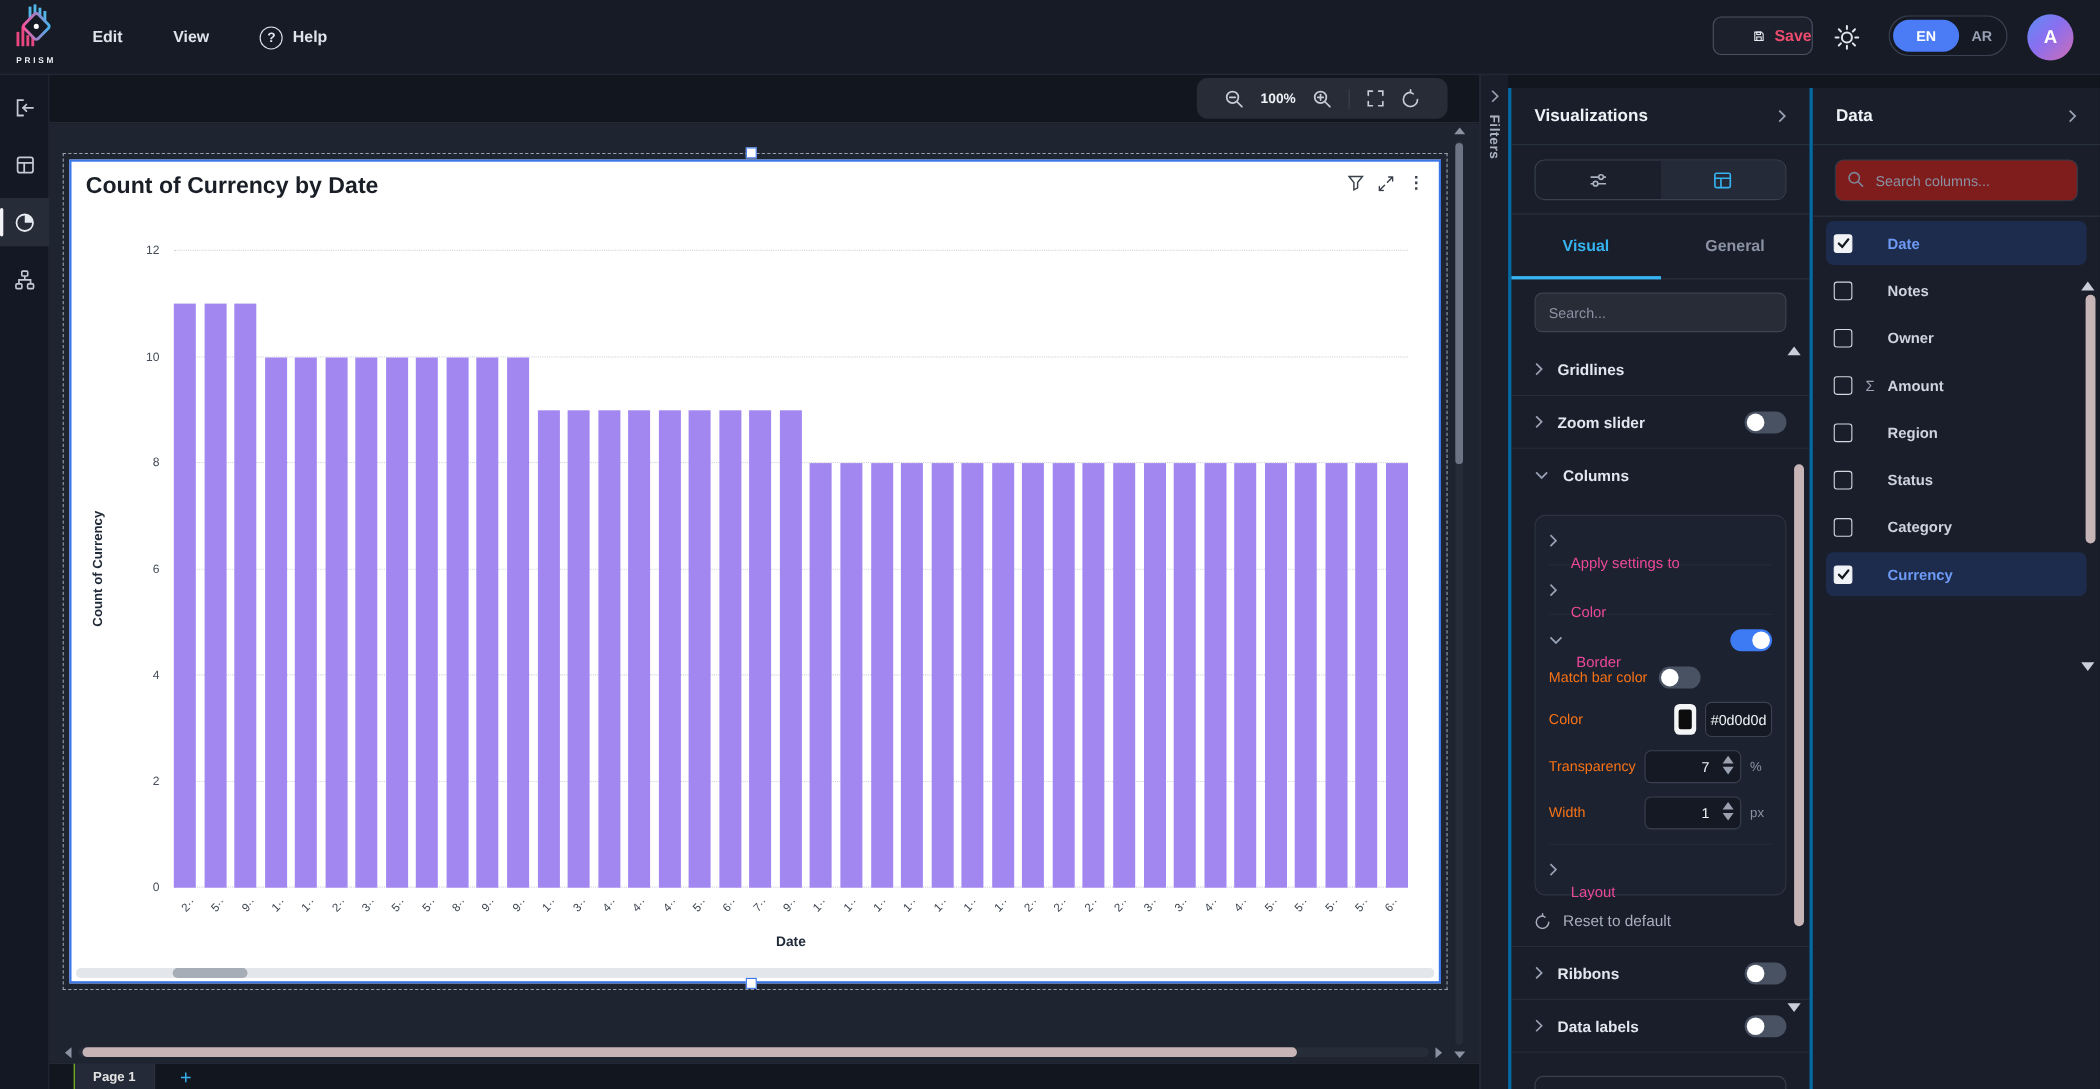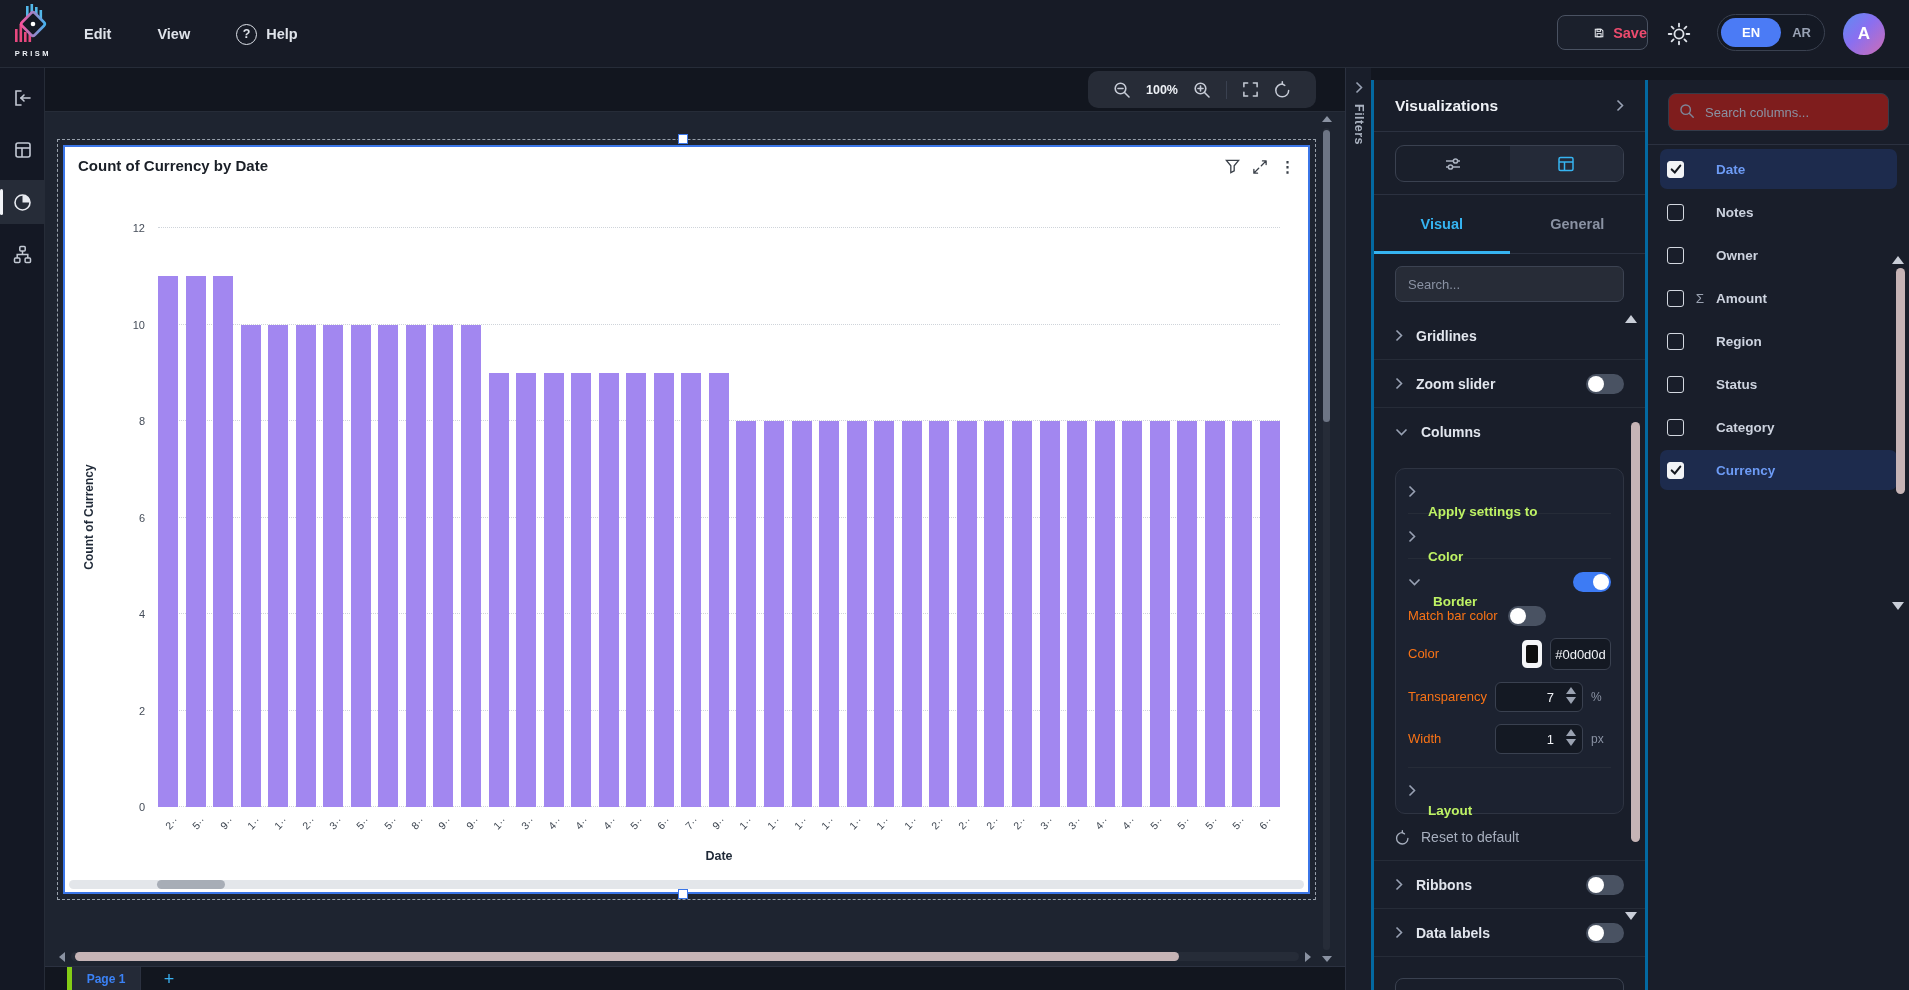--- a/index.html
+++ b/index.html
@@ -50,21 +50,21 @@
   .zoom-pct { font-size:12.5px; font-weight:700; color:#eef1f6; }
   .pill-div { width:1px; height:18px; background:#3a4150; }
 
   .selection-dash { position:absolute; left:57px; top:139px; width:1259px; height:761px;
     border:1px dashed #98a0ab; z-index:5; }
   .artboard { position:absolute; left:63px; top:145px; width:1247px; height:749px; background:#ffffff;
     border:2px solid #3b76e8; z-index:6; }
   .handle { position:absolute; width:10px; height:10px; background:#fff; border:1.5px solid #3b76e8; z-index:8; }
 
   
-  .chart-title { position:absolute; left:13px; top:10px; font-size:15px; font-weight:700; color:#1a1f27; }
+  .chart-title { position:absolute; left:13px; top:10px; font-size:21px; font-weight:700; color:#1a1f27; }
   .chart-icons { position:absolute; right:13px; top:12px; display:flex; align-items:center; gap:13px; color:#3a4049; }
   .dots { font-size:15px; font-weight:700; color:#3a4049; line-height:1; }
   .plot { position:absolute; left:93px; top:81px; width:1122px; height:579px; }
   .gridline { position:absolute; left:0; width:100%; height:0; border-top:1px dotted #cfd4da; }
   .bars { position:absolute; left:0; bottom:0; width:100%; height:100%; display:flex;
     justify-content:space-between; align-items:flex-end; }
   .bar { width:20px; }
   .yticks { position:absolute; left:48px; top:81px; width:38px; height:579px; }
   .ytick { position:absolute; right:6px; transform:translateY(50%); font-size:11px; color:#454d59; }
   .xlabels { position:absolute; left:93px; top:663px; width:1122px; height:42px; display:flex; }
@@ -85,22 +85,22 @@
   .vscroll .thumb { position:absolute; left:3px; top:18px; width:7px; height:292px; background:#6d7585; border-radius:4px; }
   .hscroll { position:absolute; left:57px; top:950px; width:1256px; height:13px; z-index:7; }
   .hscroll .arrow { position:absolute; top:2px; width:0; height:0; border-top:5px solid transparent; border-bottom:5px solid transparent; }
   .hscroll .track { position:absolute; left:14px; right:14px; top:2px; height:9px; background:#262c38; border-radius:5px; }
   .hscroll .thumb { position:absolute; left:18px; top:2px; width:1104px; height:9px; background:#c6b4b6; border-radius:5px; }
 
   
   .tabsbar { position:absolute; left:45px; top:966px; width:1300px; height:24px; background:#12161f;
     border-top:1px solid #2b3140; }
   .page-tab { position:absolute; left:22px; top:0; width:74px; height:24px; background:#242a37;
-    border-left:5px solid #84cc16; border-right:1px solid #2b3140;
-    display:flex; align-items:center; justify-content:center; font-size:12px; font-weight:700; color:#3b82f6; }
+    border-left:1px solid #84cc16; border-right:1px solid #2b3140;
+    display:flex; align-items:center; justify-content:center; font-size:12px; font-weight:700; color:#e5e5e5; }
   .add-page { position:absolute; left:112px; top:0; height:24px; width:24px; display:flex; align-items:center;
     justify-content:center; color:#38b0f0; font-size:18px; font-weight:500; cursor:pointer; }
 
   
   .filters-strip { position:absolute; left:1345px; top:68px; width:26px; height:922px; background:#191e2a;
     border-left:1px solid #2b3140; display:flex; flex-direction:column; align-items:center; }
   .filters-strip .chev { margin-top:13px; color:#98a1b3; }
   .filters-label { margin-top:10px; writing-mode:vertical-rl; font-size:12.5px; font-weight:600; color:#aab2c0; letter-spacing:.5px; }
 
   
@@ -131,21 +131,21 @@
   .viz-search { margin:12px 21px 10px; height:36px; }
   .viz-search input, .data-search input { width:100%; height:100%; background:#272c37; border:1px solid #3c4352;
     border-radius:7px; color:#dfe3ea; font-size:13px; padding:0 12px; outline:none; font-family:inherit; }
   .viz-search input::placeholder, .data-search input::placeholder { color:#8a92a3; }
   .sec-row { height:48px; padding:0 21px; display:flex; align-items:center; gap:13px; border-bottom:1px solid #262c38; }
   .sec-row:first-of-type { border-top:1px solid #262c38; }
   .sec-label { font-size:14px; font-weight:700; color:#e2e6ee; flex:1; }
   .col-card { margin:12px 21px 0; border:1px solid #2e3442; border-radius:10px; background:#1c2230; padding:0 12px; }
   .card-row { height:45px; display:flex; align-items:center; gap:12px; border-bottom:1px solid #262c38; }
   .card-row.last { border-bottom:none;gap:12px; }
-  .card-label { font-size:13.5px; font-weight:700; color:#bef264; flex:1;margin-top:40px; }
+  .card-label { font-size:13.5px; font-weight:400; color:#ec4899; flex:1;margin-top:40px; }
   .border-block { border-bottom:1px solid #262c38; padding-bottom:13px; }
   .sub-row { display:flex; align-items:center; margin-top:12px; }
   .gray-label { font-size:13px; color:#f97316; flex:1; line-height:1.45; }
   .swatch { width:20px; height:28px; background:#f4f5f7; border-radius:5px; display:flex; align-items:center;
     justify-content:center; margin-right:8px; cursor:pointer; }
   .swatch-inner { width:12px; height:18px; border-radius:2px; }
   .hexbox { width:61px; height:32px; background:#141923; border:1px solid #3a4150; border-radius:6px;
     display:flex; align-items:center; justify-content:center; font-size:13px; color:#f0f2f6; }
   .spinbox { width:88px; height:30px; background:#141923; border:1px solid #3a4150; border-radius:6px; position:relative; }
   .spin-val { position:absolute; right:28px; top:50%; transform:translateY(-50%); font-size:13px; color:#f0f2f6; }
@@ -727,20 +727,28 @@
       <path d="M15.5 10 A6.8 6.8 0 1 1 8.8 3.2"></path>
         <polyline points="8.8 0.8 8.8 3.2 11.4 4.6"></polyline>
     </svg>
     <span>Reset to default</span>
   </button>
 
   <div class="viz-scroll"></div>
 </div>
 
 <div class="panel data">
+  <div class="panel-header">
+    <span class="panel-title">Data</span>
+    <span class="chev">
+      <svg width="8" height="13" viewBox="0 0 8 13" fill="none" stroke="currentColor" stroke-width="1.6">
+          <polyline points="1.5 1.5 6.5 6.5 1.5 11.5"></polyline>
+        </svg>
+    </span>
+  </div>
 
   <div class="data-search">
     <span class="mag">
       <svg width="16" height="16" viewBox="0 0 18 18" fill="none" stroke="currentColor" stroke-width="1.6" stroke-linecap="round">
         <circle cx="7.5" cy="7.5" r="5.3"></circle>
           <line x1="11.5" y1="11.5" x2="16" y2="16"></line>
       </svg>
     </span>
     <input type="text" placeholder="Search columns..." style="">
   </div>

